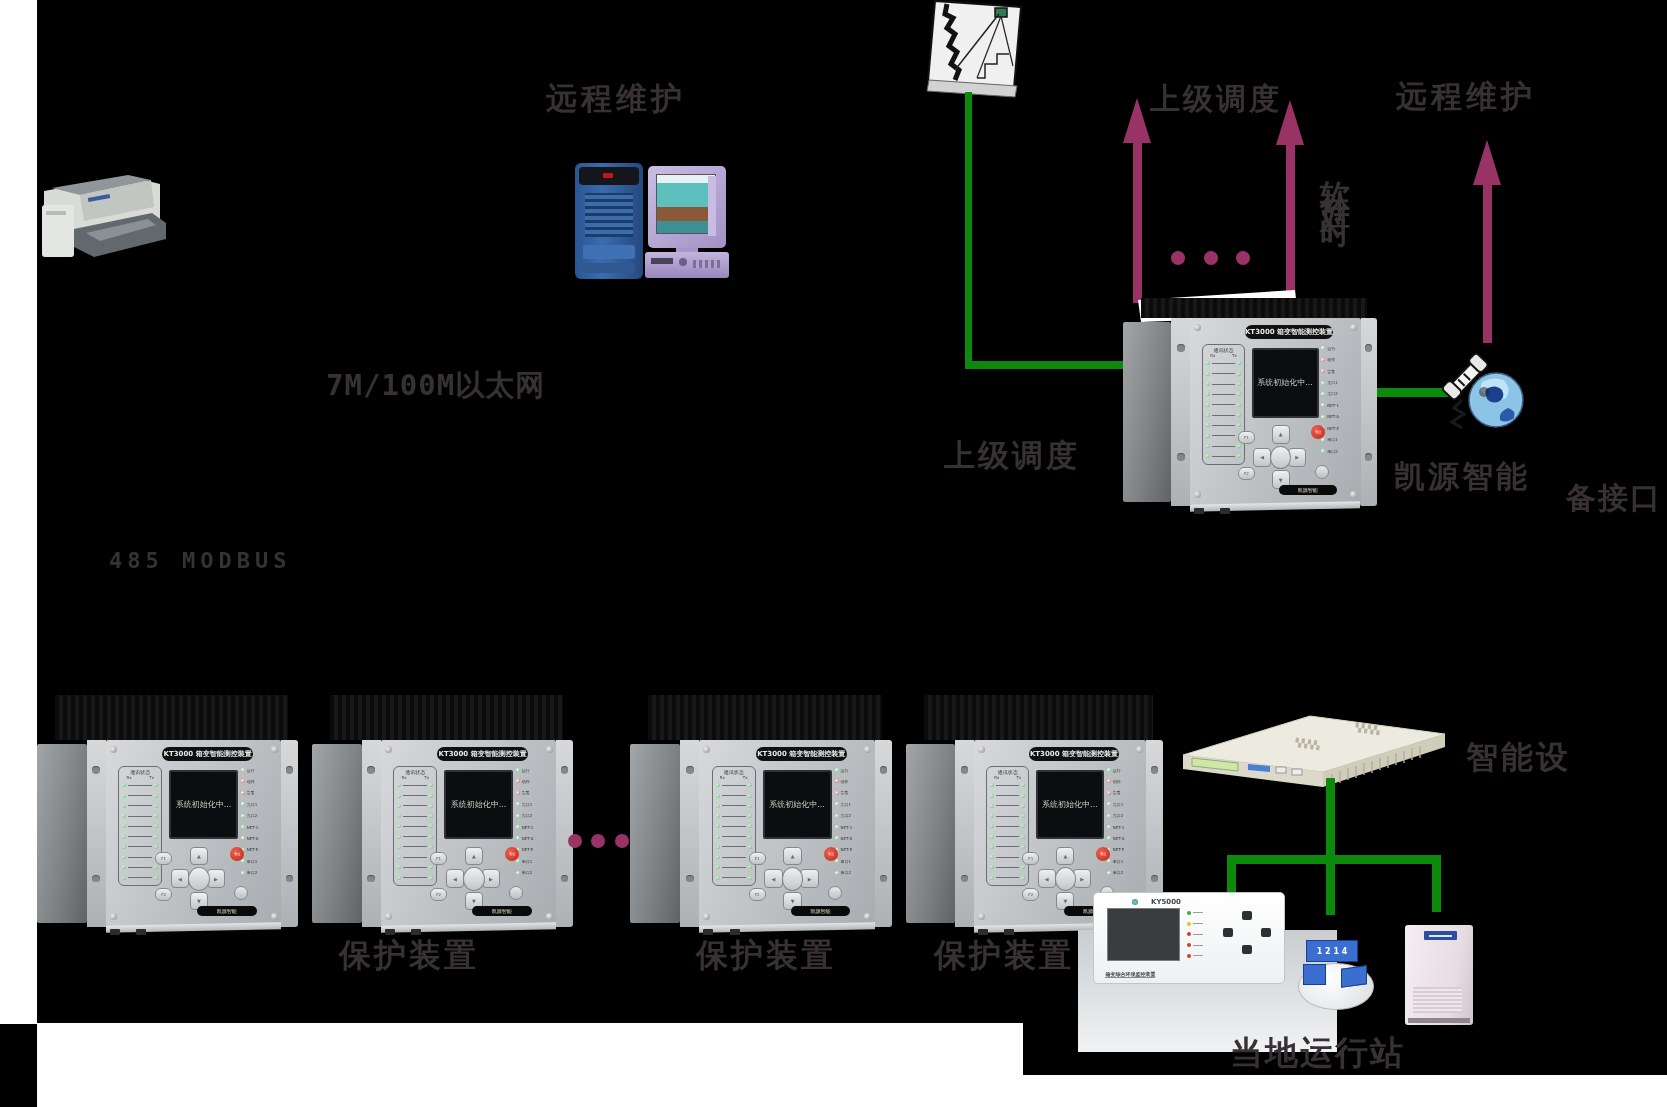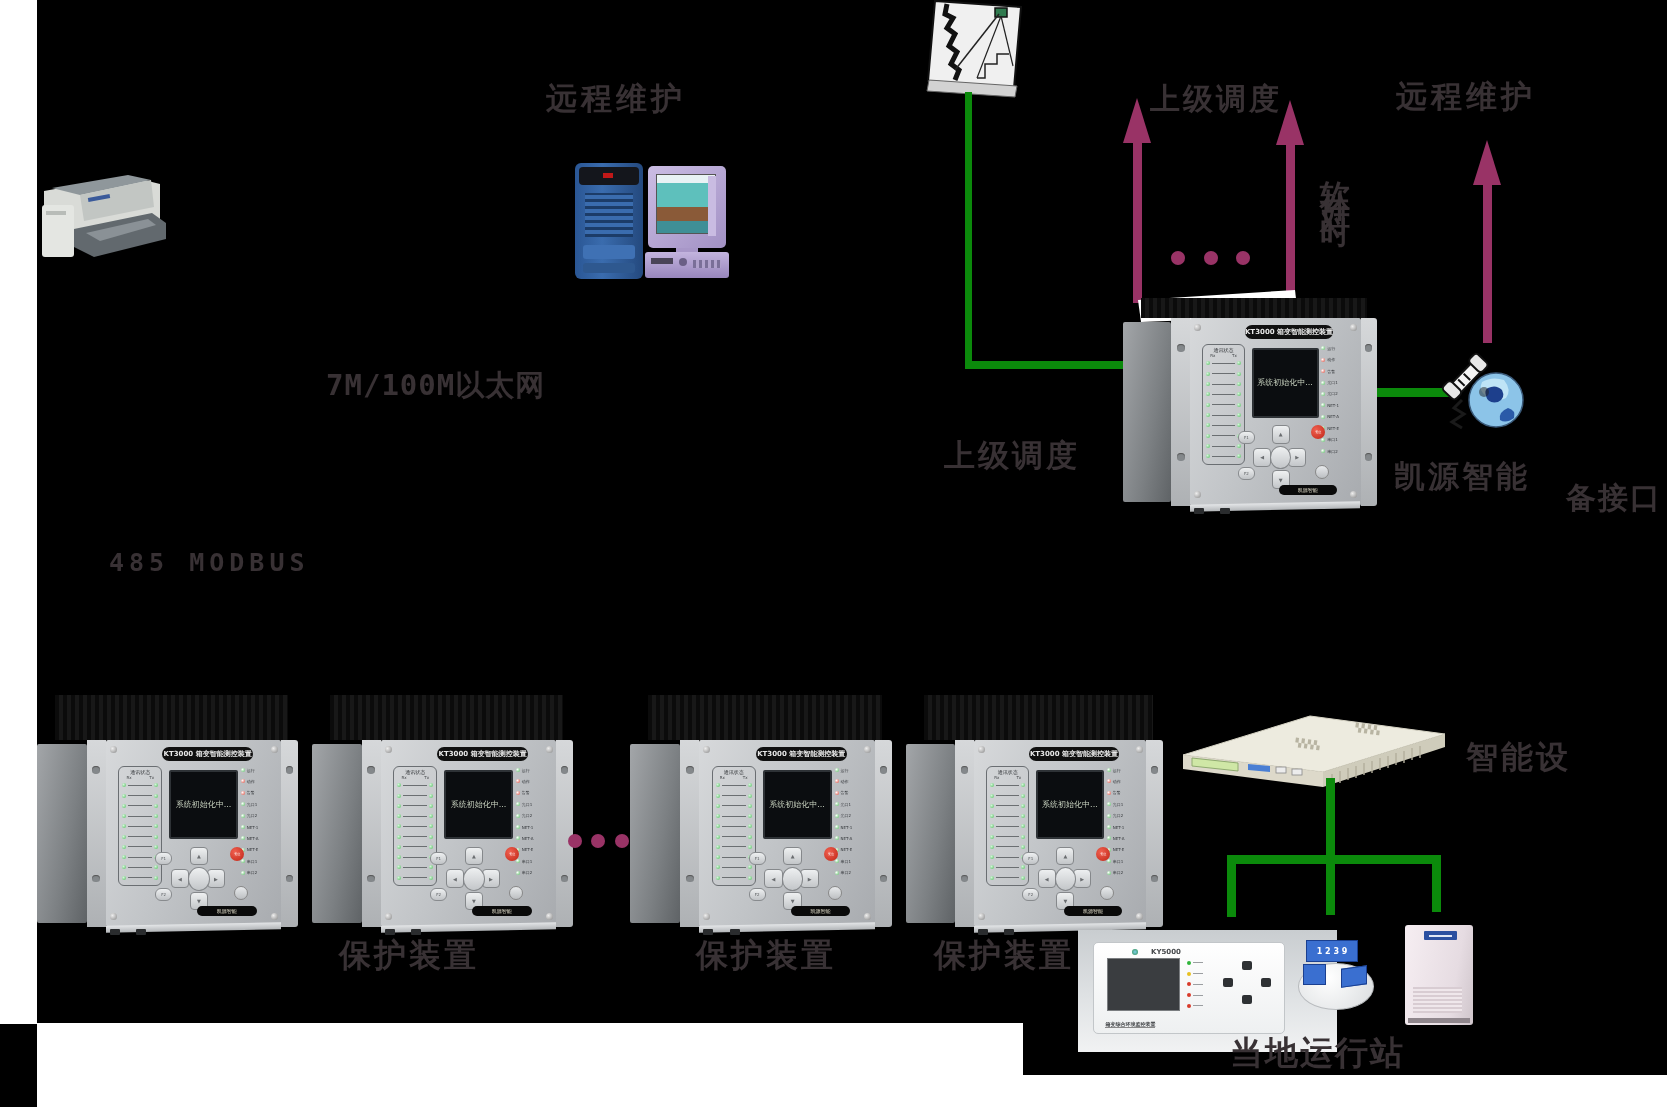--- a/index.html
+++ b/index.html
@@ -321,21 +321,21 @@
       <line x1="22" y1="24" x2="22" y2="33" stroke="#111" stroke-width="2"></line>
       <line x1="30" y1="24" x2="30" y2="33" stroke="#111" stroke-width="2"></line>
     </g>
     <path d="M24,52 l-8,8 l10,6 l-12,8 l10,6" fill="none" stroke="#1a1a1a" stroke-width="3"></path>
   </svg>
 
   <div class="lbl" style="left:1394px;top:461px;font-size:31px;letter-spacing:3px;">凯源智能</div>
   <div class="lbl" style="left:1566px;top:483px;font-size:30px;letter-spacing:2px;">备接口</div>
 
   <div class="lbl" style="left:326px;top:371px;font-size:29px;letter-spacing:1px;font-family:'DejaVu Sans Mono',monospace;">7M/100M以太网</div>
-  <div class="lbl" style="left:109px;top:550px;font-size:25px;letter-spacing:5px;font-family:'DejaVu Sans Mono',monospace;">485 MODBUS</div>
+  <div class="lbl" style="left:109px;top:550px;font-size:22px;letter-spacing:5px;font-family:'DejaVu Sans Mono',monospace;">485 MODBUS</div>
 
   <div class="kt-device" style="left:37px;top:695px;width:261px;height:240px;">
       <div class="kt-top" style="top:0;height:45px;"></div>
       <div class="kt-body" style="top:45px;">
         <div class="kt-side"></div>
         <div class="kt-ear l">
           <div class="kt-hole" style="top:14%;"></div>
           <div class="kt-hole" style="top:72%;"></div>
         </div>
         <div class="kt-ear r">
@@ -920,21 +920,21 @@
   </svg>
   <div class="lbl" style="left:1466px;top:741px;font-size:32px;letter-spacing:3px;">智能设</div>
 
   <div class="green" style="left:1326px;top:778px;width:9px;height:80px;"></div>
   <div class="green" style="left:1227px;top:855px;width:214px;height:9px;"></div>
   <div class="green" style="left:1227px;top:855px;width:9px;height:62px;"></div>
   <div class="green" style="left:1326px;top:864px;width:9px;height:51px;"></div>
   <div class="green" style="left:1432px;top:855px;width:9px;height:57px;"></div>
 
   <div class="photo-bg" style="left:1078px;top:930px;width:259px;height:122px;"></div>
-  <div class="ky" id="kydev" style="left:1093px;top:942px;width:190px;height:90px;">
+  <div class="ky" id="kydev" style="left:1093px;top:892px;width:190px;height:90px;">
     <span class="ky-logo"></span>
     <div class="ky-model">KY5000</div>
     <div class="ky-screen"></div>
     <div class="ky-leds" id="kyleds">
         <div class="ky-ledrow">
           <div class="d" style="background: rgb(47, 181, 58);"></div>
           <div class="s"></div>
         </div>
         <div class="ky-ledrow">
           <div class="d" style="background: rgb(232, 192, 32);"></div>
@@ -955,21 +955,21 @@
       </div>
     <div class="ky-nb" style="left:78%;top:20%;"></div>
     <div class="ky-nb" style="left:78%;top:58%;"></div>
     <div class="ky-nb" style="left:68%;top:39%;"></div>
     <div class="ky-nb" style="left:88%;top:39%;"></div>
     <div class="ky-bottom">箱变综合环境监控装置</div>
   </div>
 
   <div class="abs" style="left:1295px;top:940px;width:80px;height:72px;">
     <div class="sensor-body"></div>
-    <div class="sensor-term" style="left:14%;top:0;width:62%;height:28%;color:#fff;font-size:8px;font-weight:700;display:flex;align-items:center;justify-content:space-around;">1 2 3 9</div>
+    <div class="sensor-term" style="left:14%;top:0;width:62%;height:28%;color:#fff;font-size:8px;font-weight:700;display:flex;align-items:center;justify-content:space-around;">1 2 1 4</div>
     <div class="sensor-term" style="left:10%;top:34%;width:26%;height:26%;"></div>
     <div class="sensor-term" style="left:58%;top:38%;width:30%;height:24%;transform:skewY(-8deg);"></div>
   </div>
 
   <div class="ups" style="left:1405px;top:925px;width:68px;height:100px;">
     <div class="ups-label">
         <i></i>
       </div>
     <div class="ups-vent"></div>
     <div class="ups-base"></div>

